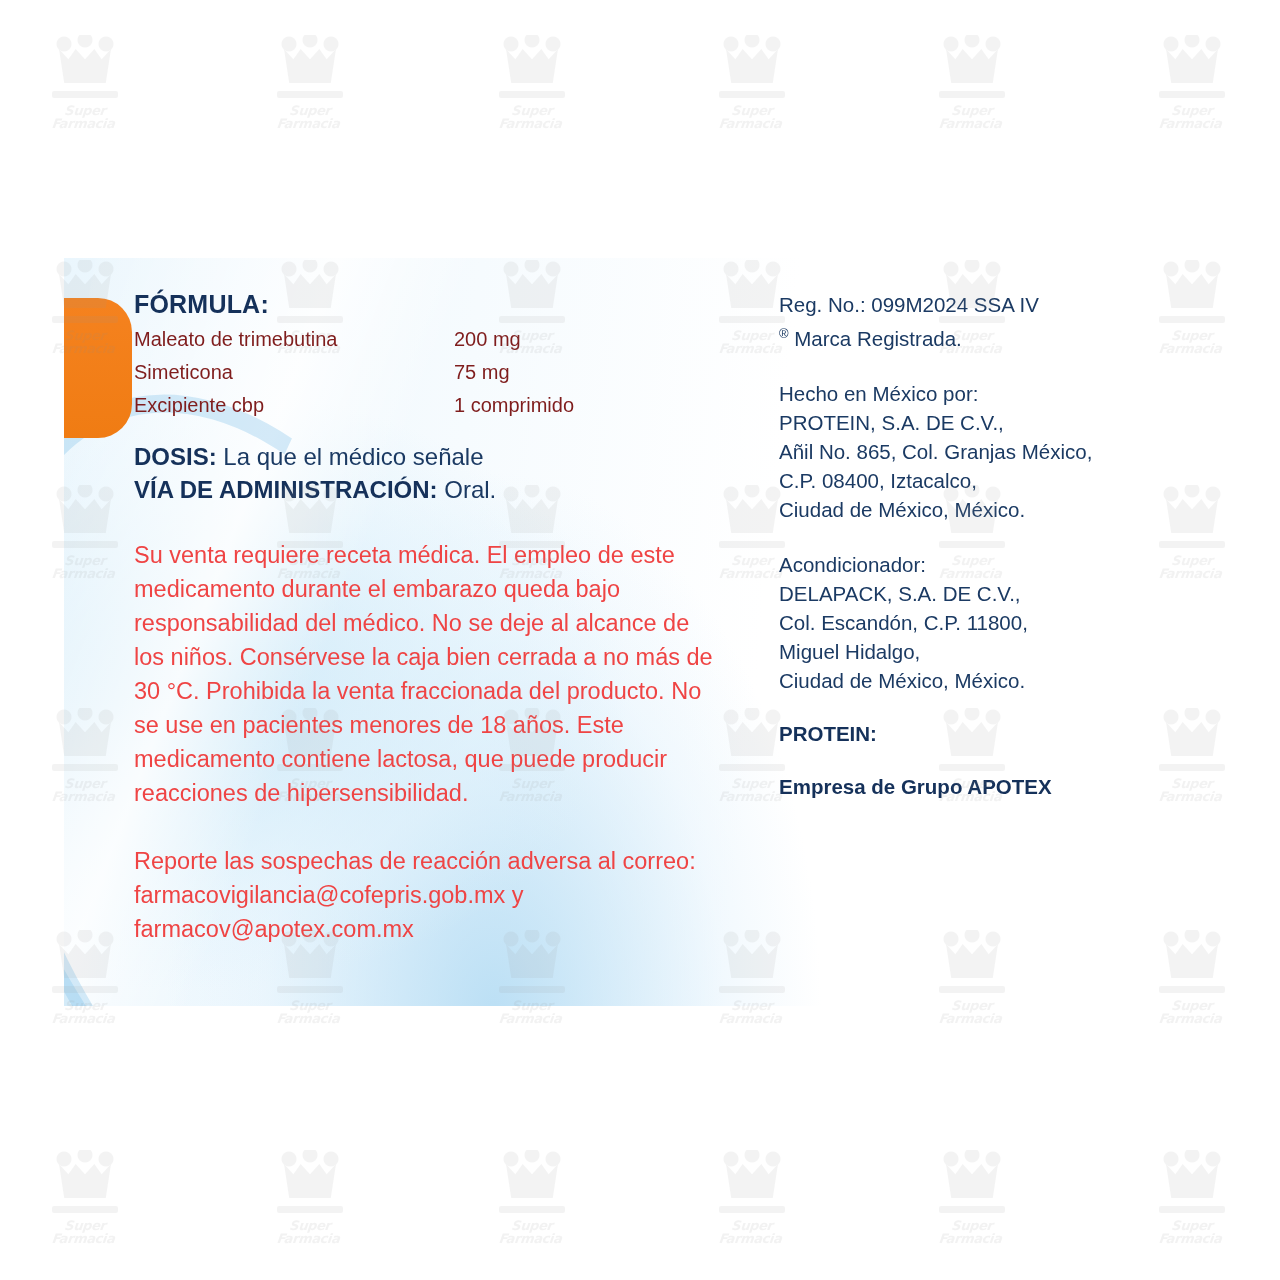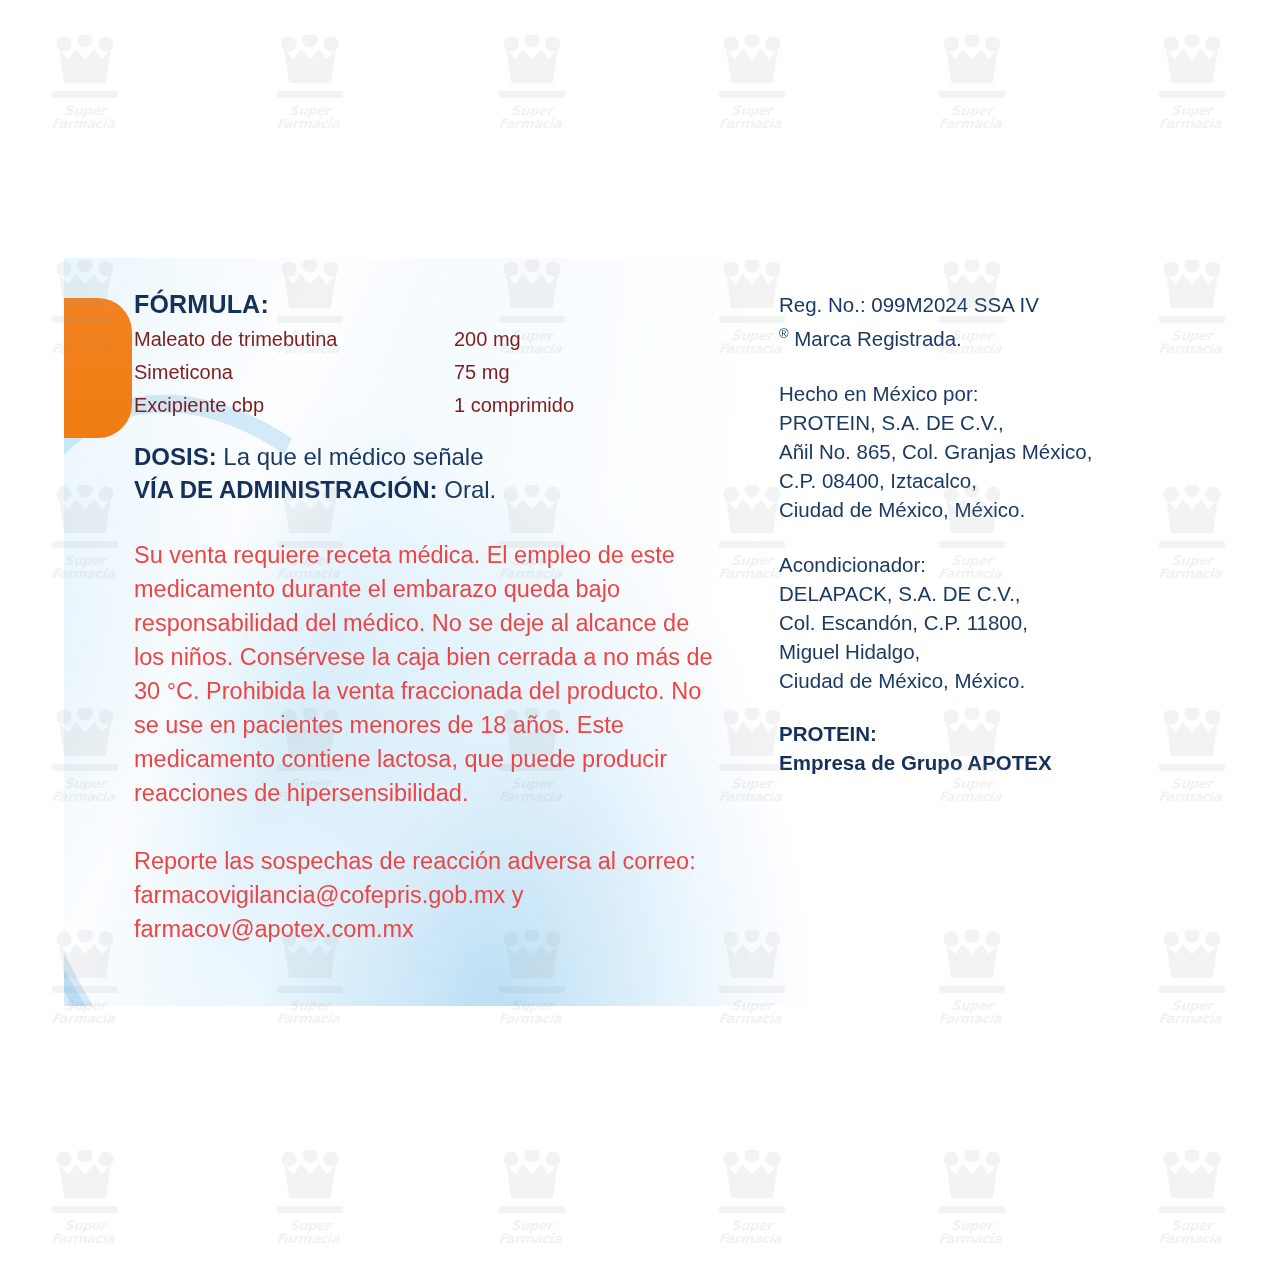--- a/index.html
+++ b/index.html
@@ -219,20 +219,21 @@
     font-size: 13px;
     vertical-align: super;
   }
   .r-block { margin-top: 26px; }
   .r-block.tight { margin-top: 24px; }
   .r-title {
     font-size: 20.5px;
     line-height: 29px;
     font-weight: bold;
     color: #15315a;
+    margin-top: 24px;
   }
 </style>
 </head>
 <body>
 
 <div class="label-card">
   <div class="label-bg"></div>
   <div class="swoosh"></div>
   <div class="swoosh2"></div>
   <div class="orange-tab"></div>

